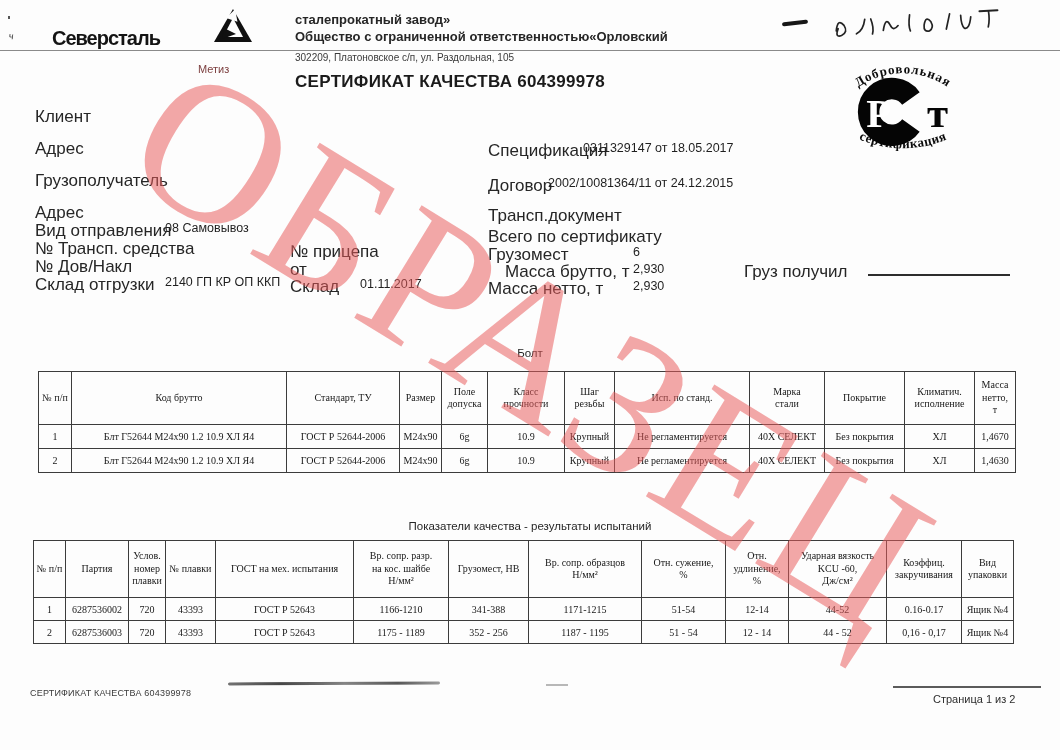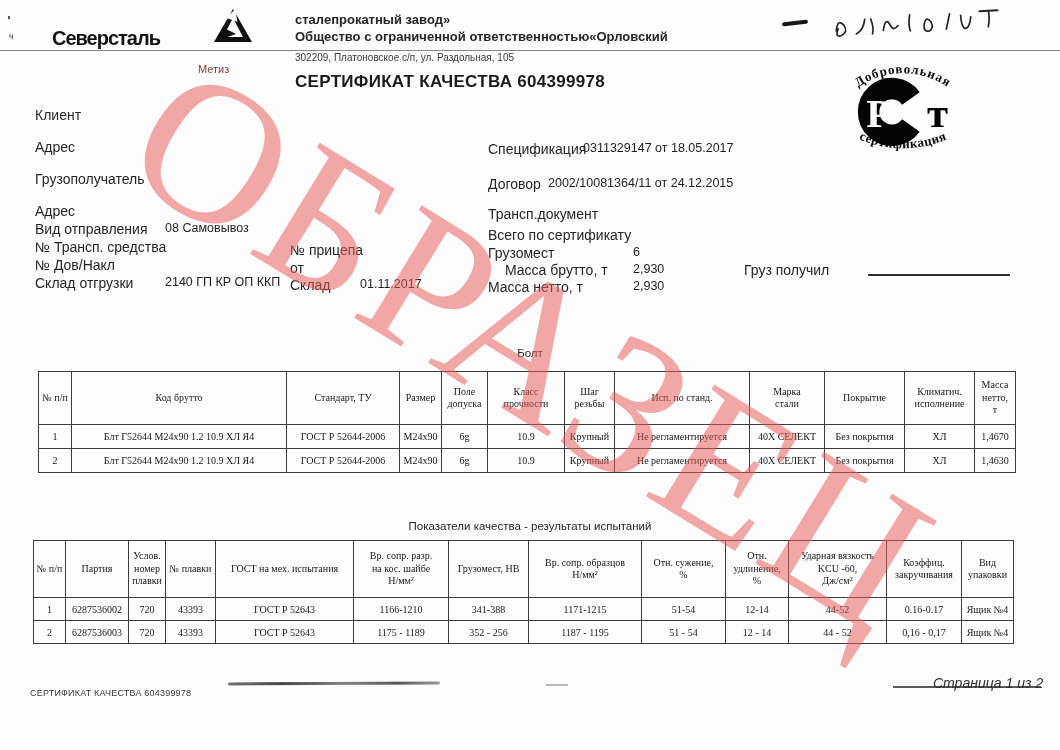--- a/index.html
+++ b/index.html
@@ -9,40 +9,40 @@
   
   .rule{position:absolute;left:0;top:50px;width:1060px;height:1px;background:#8a8a8a;}
   .logo-text{position:absolute;left:52px;top:27px;font-size:20px;font-weight:bold;
              letter-spacing:-1px;color:#141414;z-index:3;}
   .logo-sub{position:absolute;left:198px;top:63px;font-size:11px;color:#7d4040;z-index:3;}
   .company{position:absolute;left:295px;top:12px;font-size:13px;font-weight:bold;line-height:16.5px;color:#262626;width:420px;}
   .address{position:absolute;left:295px;top:52px;font-size:10px;color:#3a3a3a;}
   .doc-title{position:absolute;left:295px;top:72px;font-size:17px;font-weight:bold;color:#1b1b1b;letter-spacing:.3px;}
   .dash-mark{position:absolute;left:782px;top:21px;width:26px;height:4px;background:#161616;border-radius:2px;transform:rotate(-7deg);}
   
-  .lbl{position:absolute;font-size:14px;color:#262626;white-space:nowrap;}
+  .lbl{position:absolute;font-size:17px;color:#262626;white-space:nowrap;}
   .val{position:absolute;font-size:12.5px;color:#1f1f1f;white-space:nowrap;}
   .sign-line{position:absolute;left:868px;top:274px;width:142px;height:1.5px;background:#2d2d2d;}
   
   .tbl-title{position:absolute;left:0;width:1060px;text-align:center;font-size:11.5px;color:#262626;}
   table.doc-table{position:absolute;border-collapse:collapse;table-layout:fixed;
         font-family:"Liberation Serif",serif;font-size:10px;color:#181818;background:transparent;}
   table.doc-table th,table.doc-table td{border:1px solid #3c3c3c;text-align:center;vertical-align:middle;
         padding:1px 2px;overflow:hidden;}
   table.doc-table th{font-weight:normal;white-space:pre-line;line-height:1.25;}
   #table1 thead tr{height:53px;} #table1 tbody tr{height:24px;}
   #table2 thead tr{height:57px;} #table2 tbody tr{height:23px;}
   
   .watermark{position:absolute;left:533px;top:348px;transform:translate(-50%,-50%) rotate(31.5deg);
        font-family:"Liberation Serif",serif;font-size:200px;font-weight:400;letter-spacing:6px;
        color:rgba(233,90,90,0.53);white-space:nowrap;z-index:40;pointer-events:none;}
   
   .footer-left{position:absolute;left:30px;top:688px;font-size:9px;color:#3b3b3b;letter-spacing:.2px;}
   .footer-line{position:absolute;left:893px;top:686px;width:148px;height:1.5px;background:#5b5b5b;}
-  .footer-right{position:absolute;left:933px;top:675px;font-size:14px;color:#2e2e2e;font-style:italic;}
+  .footer-right{position:absolute;left:933px;top:693px;font-size:11px;color:#2e2e2e;}
   .smudge{position:absolute;left:228px;top:682px;width:212px;height:3px;border-radius:2px;opacity:.85;
        background:linear-gradient(90deg,#5a5a5a,#262626 25%,#6f6f6f 55%,#3a3a3a 80%,#8a8a8a);transform:rotate(-.25deg);}
   .speck{position:absolute;left:546px;top:684px;width:22px;height:2px;background:#9a9a9a;opacity:.7;}
   .edge-dot{position:absolute;left:8px;top:16px;width:2px;height:3px;background:#555;}
   .edge-ch{position:absolute;left:9px;top:31px;font-size:9px;color:#333;transform:rotate(8deg);}
   .stamp{position:absolute;left:833px;top:50px;z-index:5;}
   .hand{position:absolute;left:828px;top:6px;z-index:5;}
 </style>
 </head>
 <body>

